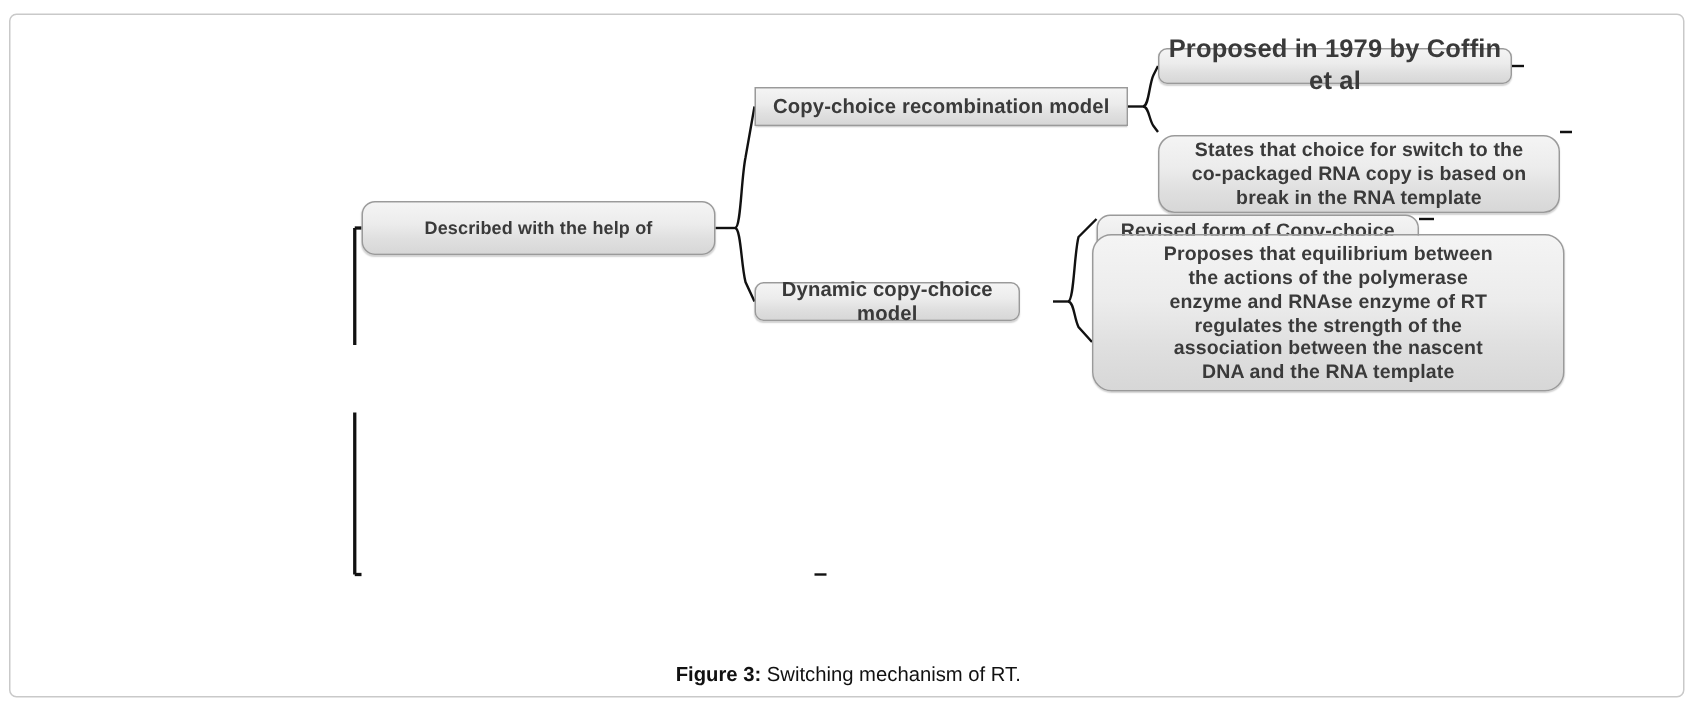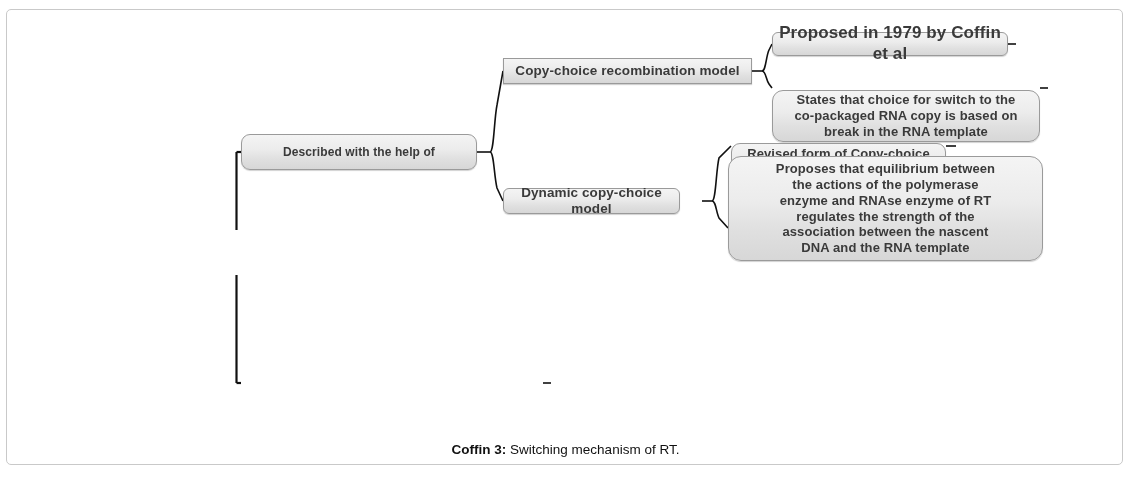--- a/index.html
+++ b/index.html
@@ -210,16 +210,16 @@
   <div class="node" id="node-proposes">
     <span class="node-inner">Proposes that equilibrium between
 the actions of the polymerase
 enzyme and RNAse enzyme of RT
 regulates the strength of the
 association between the nascent
 DNA and the RNA template</span>
   </div>
 
   <div id="figure-caption">
-    <span class="cap-label">Coffin 3:</span><span> Switching mechanism of RT.</span>
+    <span class="cap-label">Figure 3:</span><span> Switching mechanism of RT.</span>
   </div>
 
 </div>
 
 </body></html>

